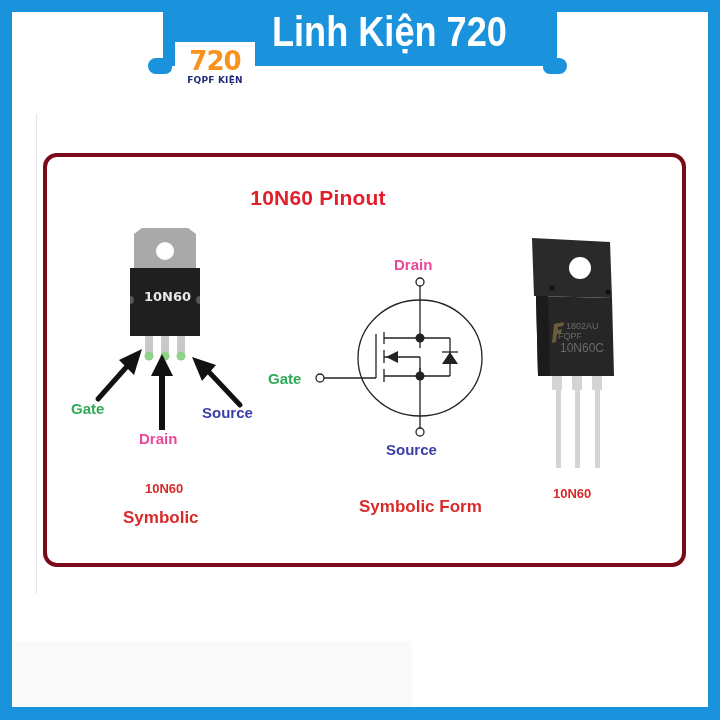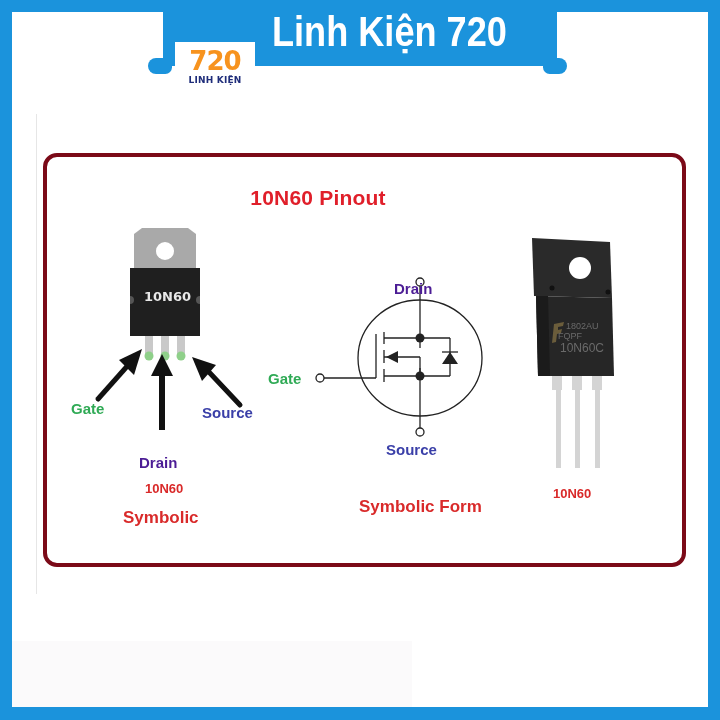--- a/index.html
+++ b/index.html
@@ -52,40 +52,40 @@
   .card {
     position: absolute; left: 43px; top: 153px; width: 643px; height: 414px;
     border: 4px solid #7b0a18; border-radius: 14px; background: #ffffff;
   }
   .card-title {
     position: absolute; left: 0; width: 636px; top: 186px; text-align: center;
     font-weight: bold; font-size: 21px; color: #e01f2a; letter-spacing: 0.2px;
   }
   .lbl { position: absolute; font-weight: bold; font-size: 15px; white-space: nowrap; }
   .green { color: #2faa55; }
-  .orange { color: #4c1d95; margin-top: 24px; }
+  .orange { color: #ec4899; }
   .blue { color: #3a3fa8; }
   .red { color: #d92a2a; }
 
   svg { position: absolute; overflow: visible; }
 </style>
 </head>
 <body>
 
 <div class="frame"></div>
 <div class="bottom-shade"></div>
 <div class="left-rule"></div>
 
 <div class="banner-foot left"></div>
 <div class="banner-foot right"></div>
 <div class="banner"></div>
 
 <div class="logo-box">
   <div class="logo-num">720</div>
-  <div class="logo-sub">LINH KIỆN</div>
+  <div class="logo-sub">FQPF KIỆN</div>
 </div>
 <div class="banner-title">Linh Kiện 720</div>
 
 <div class="card"></div>
 <div class="card-title">10N60 Pinout</div>
 
 <svg style="left:120px; top:228px;" width="90" height="140" viewBox="0 0 90 140">
 
   <path d="M14 6 L22 0 L68 0 L76 6 L76 40 L14 40 Z" fill="#a9a9a9"></path>
   <circle cx="45" cy="23" r="9" fill="#ffffff"></circle>

